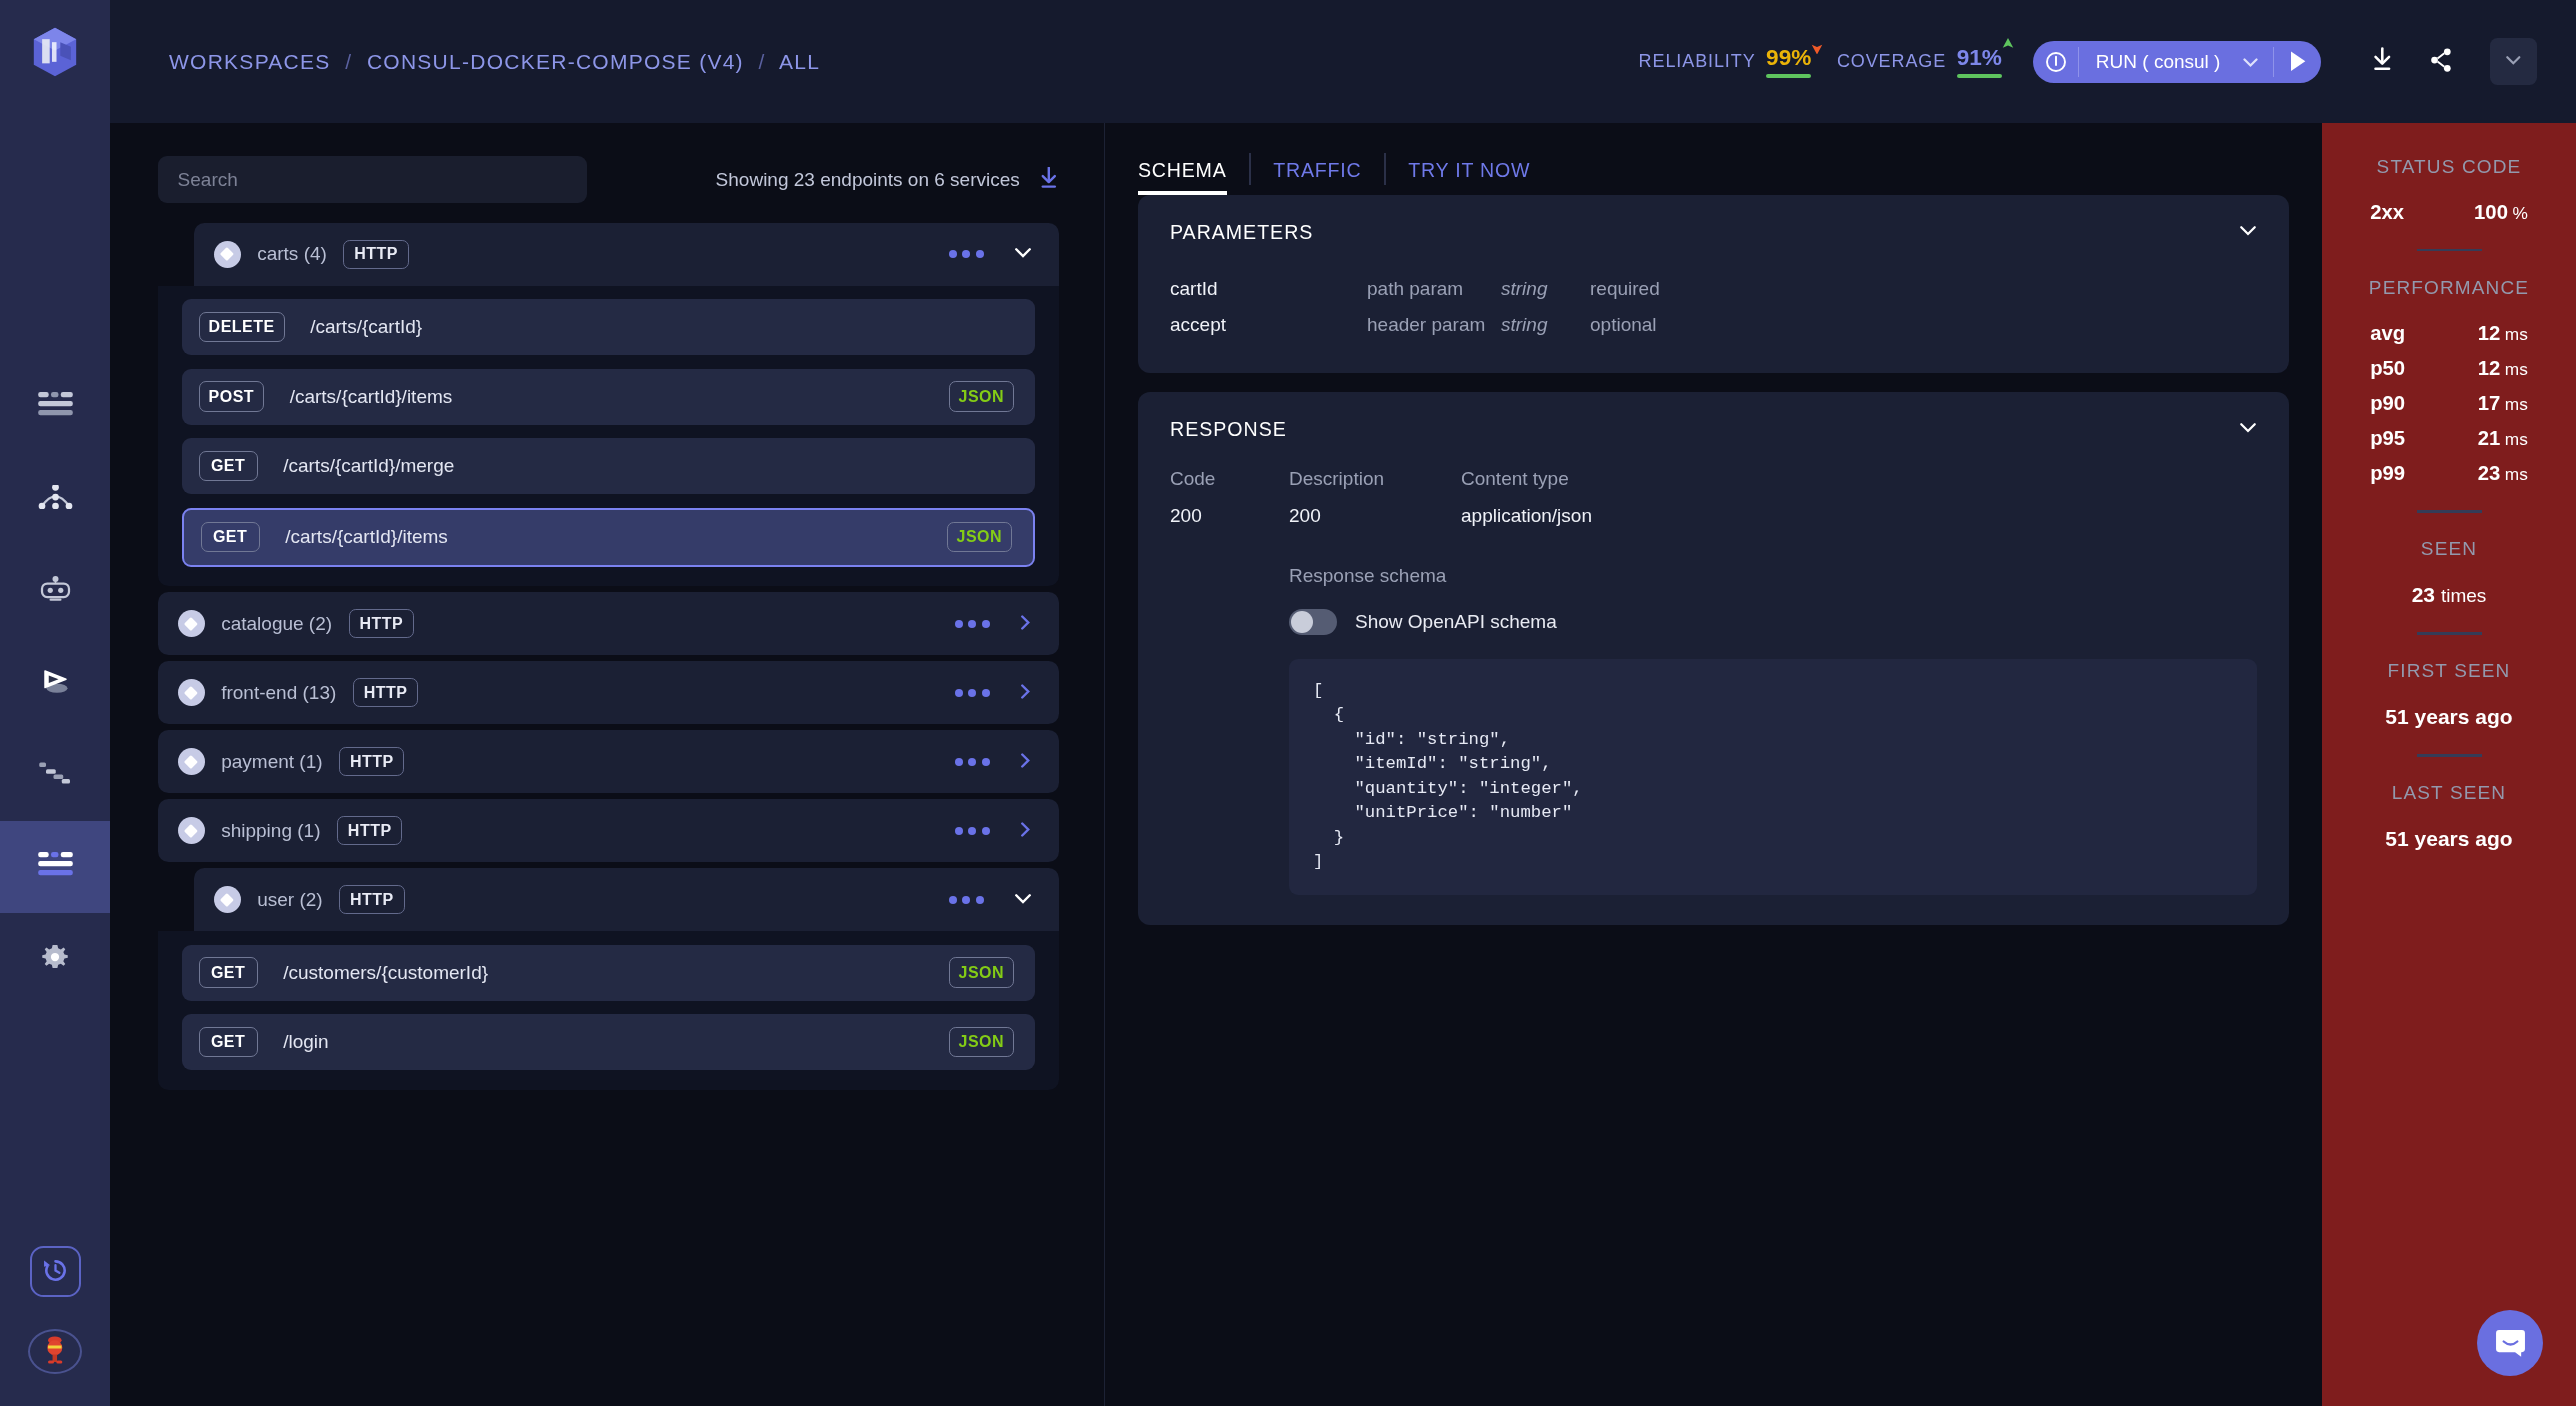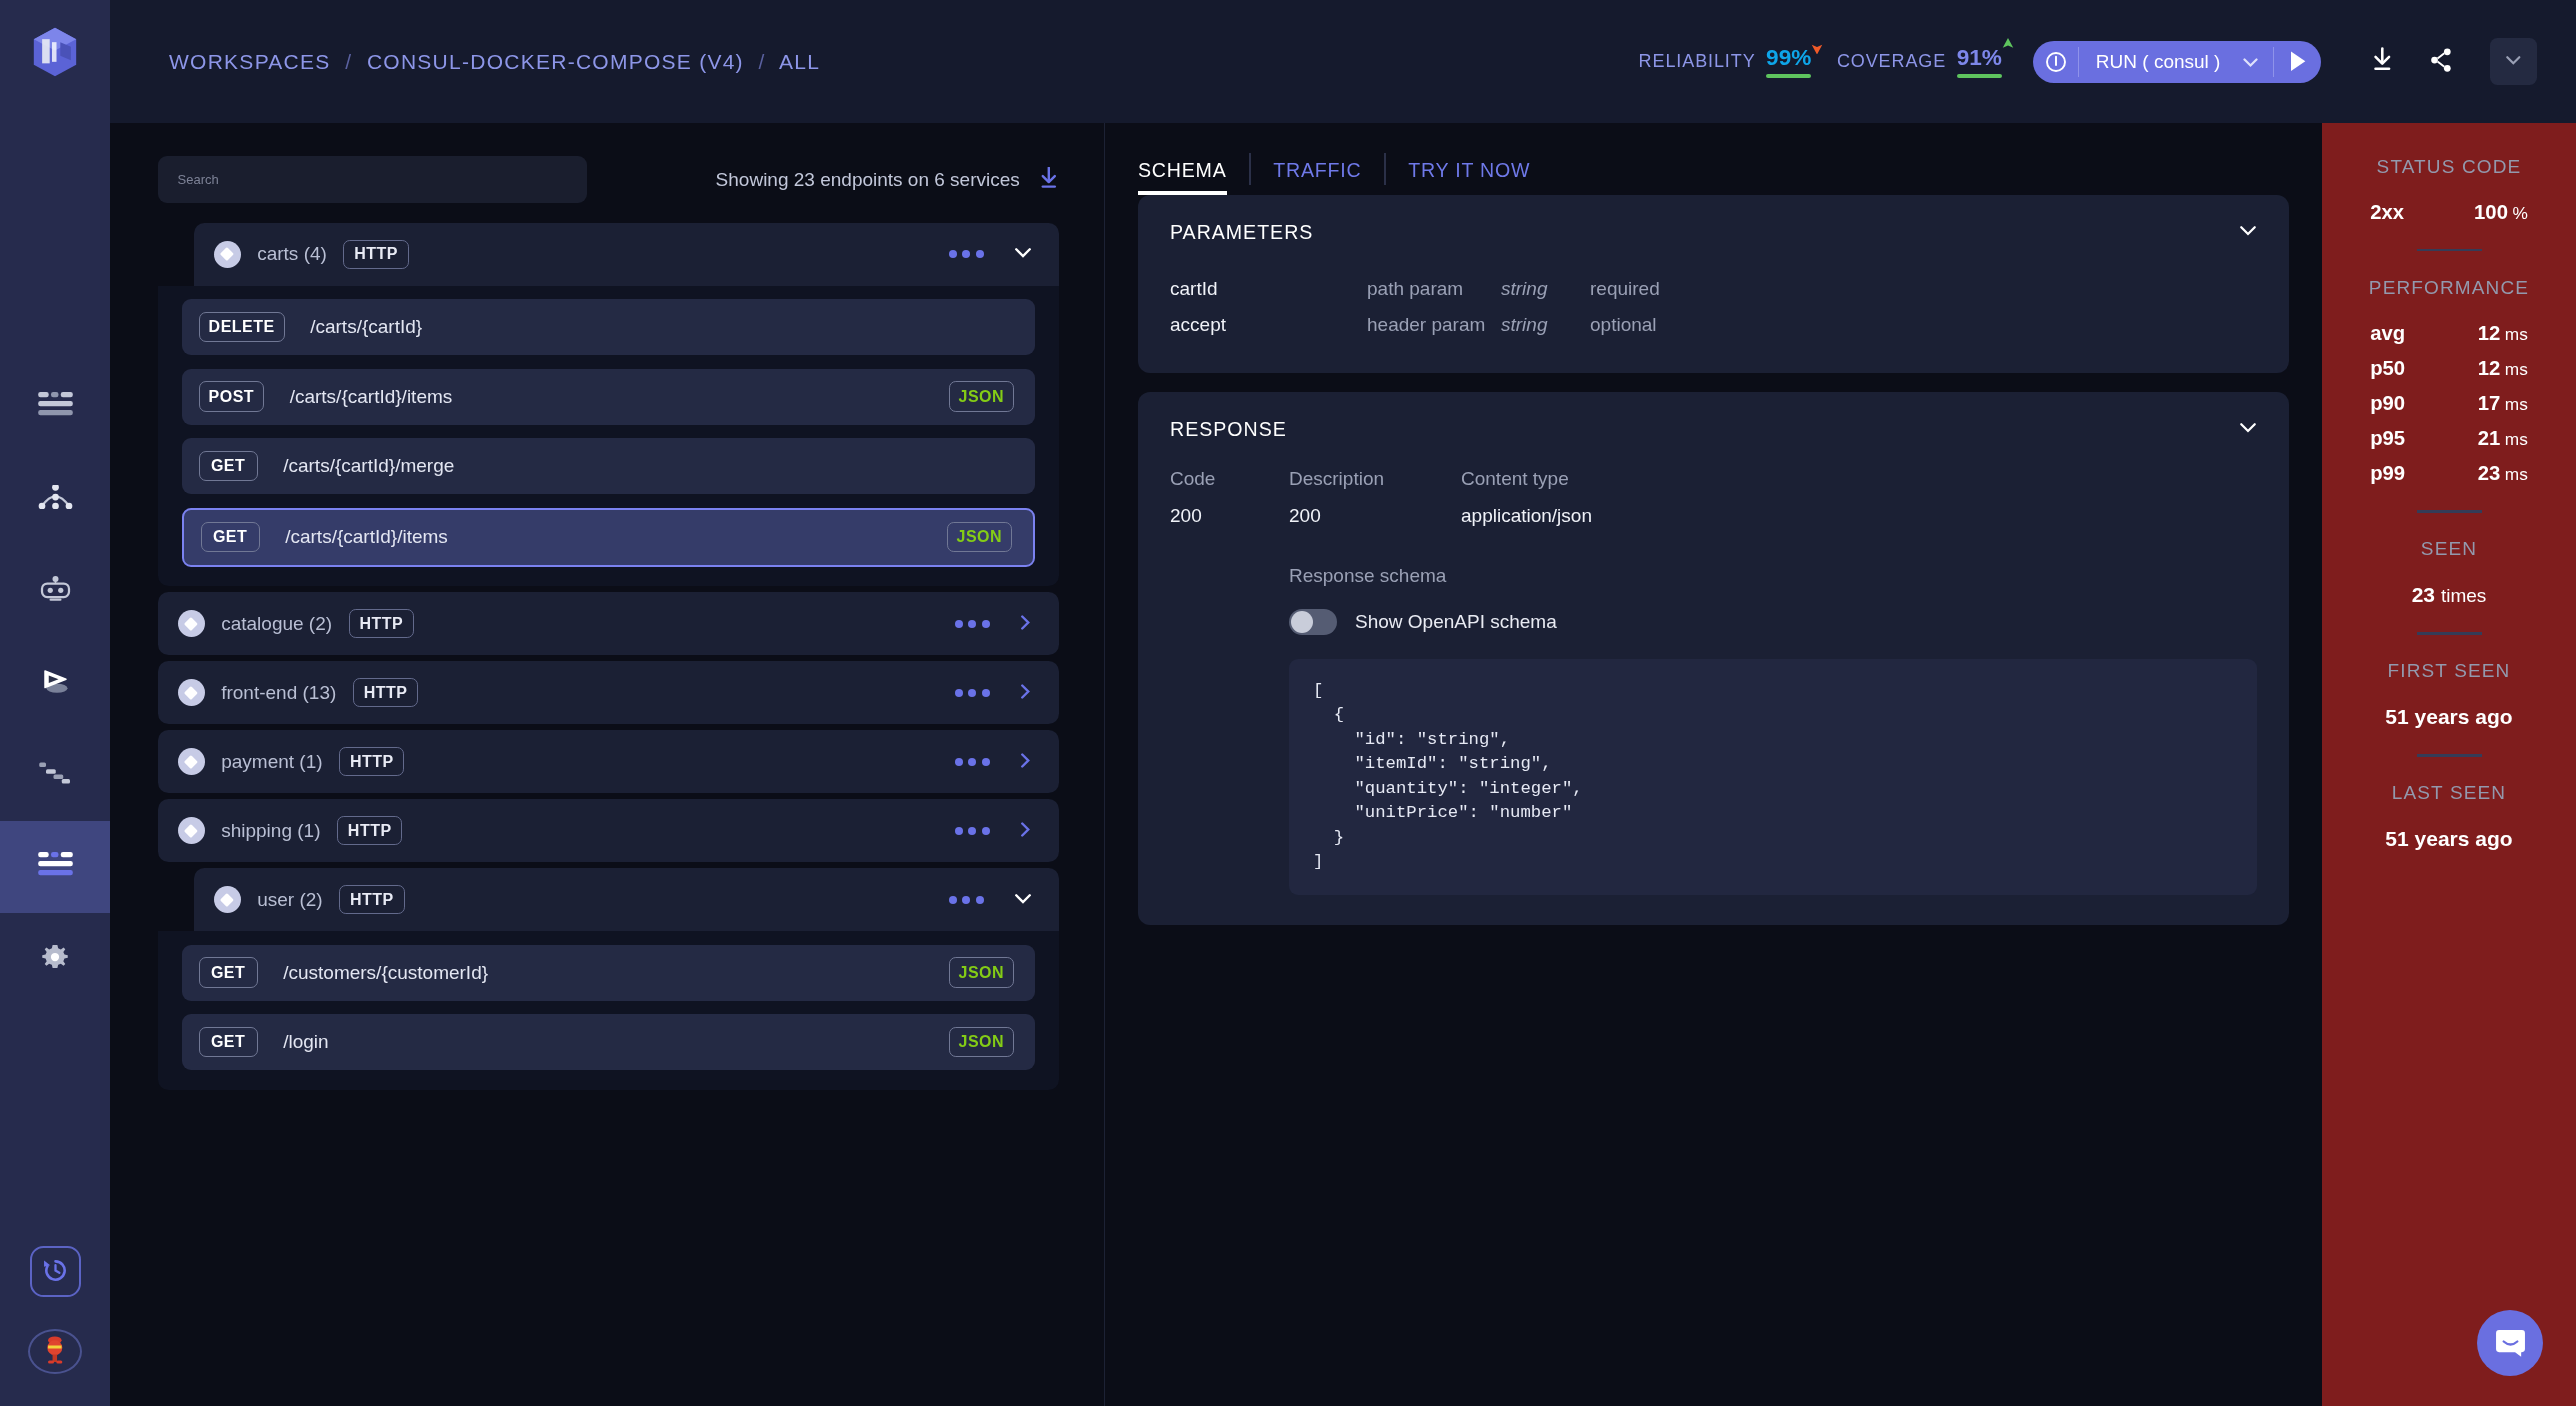--- a/index.html
+++ b/index.html
@@ -55,21 +55,21 @@
     color: #8d96e8; white-space: nowrap;
     font-family: "Liberation Sans", sans-serif;
   }
   .bc-sep { color: #5a61a0; padding: 0 7.5px; }
   .topbar-right { margin-left: auto; display: flex; align-items: center; gap: 0; }
 
   .metric { display: flex; align-items: center; gap: 10.5px; margin-right: 25.6px; }
   .metric-label { font-size: 18px; letter-spacing: .05em; color: #8d96e8; }
   .metric-val { position: relative; padding-bottom: 6.8px; }
   .metric-num { font-size: 22.6px; font-weight: 700; }
-  .metric-num.white { color: #0ea5e9; }
+  .metric-num.white { color: #eab308; }
   .metric-num.blue  { color: #7d87ea; }
   .metric-bar { position: absolute; left: 0; bottom: 0; height: 3.8px; width: 100%; background: #5ec45e; border-radius: 2.3px; }
   .metric-arrow { position: absolute; top: -7.5px; right: -12px; font-size: 16.6px; line-height: 1; }
 
   .runbtn {
     display: flex; align-items: stretch; height: 42px;
     background: #6a6fe0; border-radius: 22.6px; overflow: hidden;
     margin-left: 6px; margin-right: 25.6px;
   }
   .runbtn-icon { width: 45px; display: flex; align-items: center; justify-content: center; }
@@ -96,21 +96,21 @@
     border-right: 1.5px solid #1d2235;
   }
   .leftcol-head { padding: 33px 45px 19.6px 134px; display:flex; align-items:center; }
   .searchbox {
     width: 429px; height: 47px; border-radius: 9px; background: #1a1e2e;
     display: flex; align-items: center; padding: 0 19.6px;
     margin-left: -86px;
   }
   .searchbox input {
     border: none; outline: none; background: transparent;
-    color: #cfd3e6; font-size: 13px; width: 100%;
+    color: #cfd3e6; font-size: 19px; width: 100%;
     font-family: "Liberation Sans", sans-serif;
   }
   .searchbox input::placeholder { color: #7d8296; }
   .showing { margin-left: auto; display: flex; align-items: center; gap: 19.6px; }
   .showing-text { font-size: 19px; color: #c2c7da; white-space: nowrap; }
 
   .listwrap { flex: 1; overflow: hidden; padding: 0 45px 0 134px; margin-left: -86px; }
 
   .svc-group { margin-bottom: 6px; }
   .svc-head {

